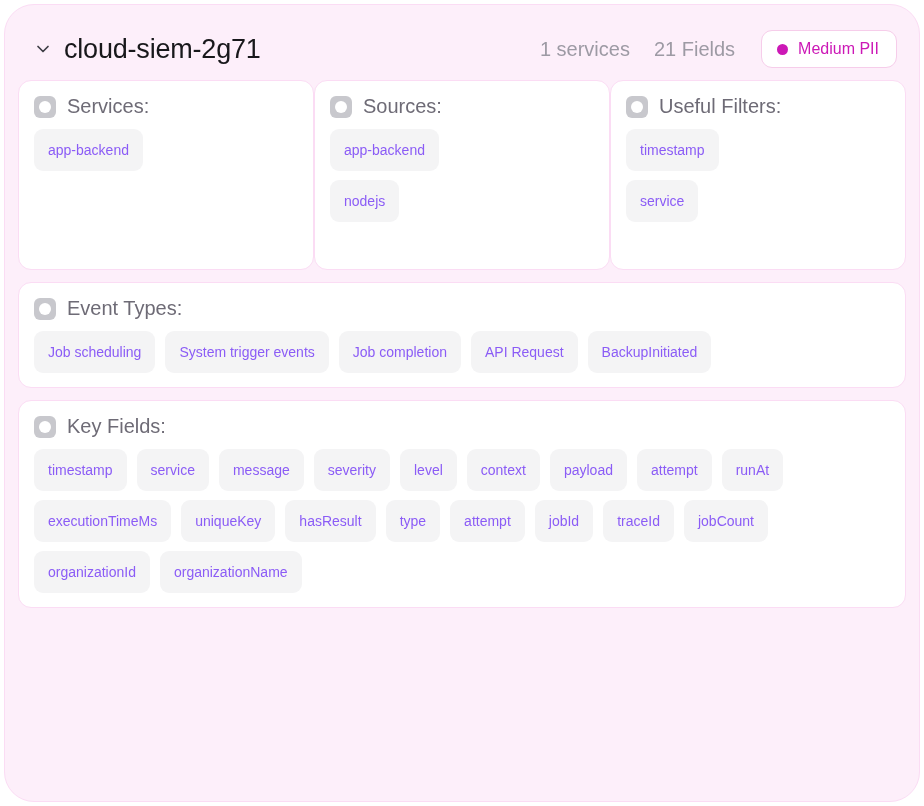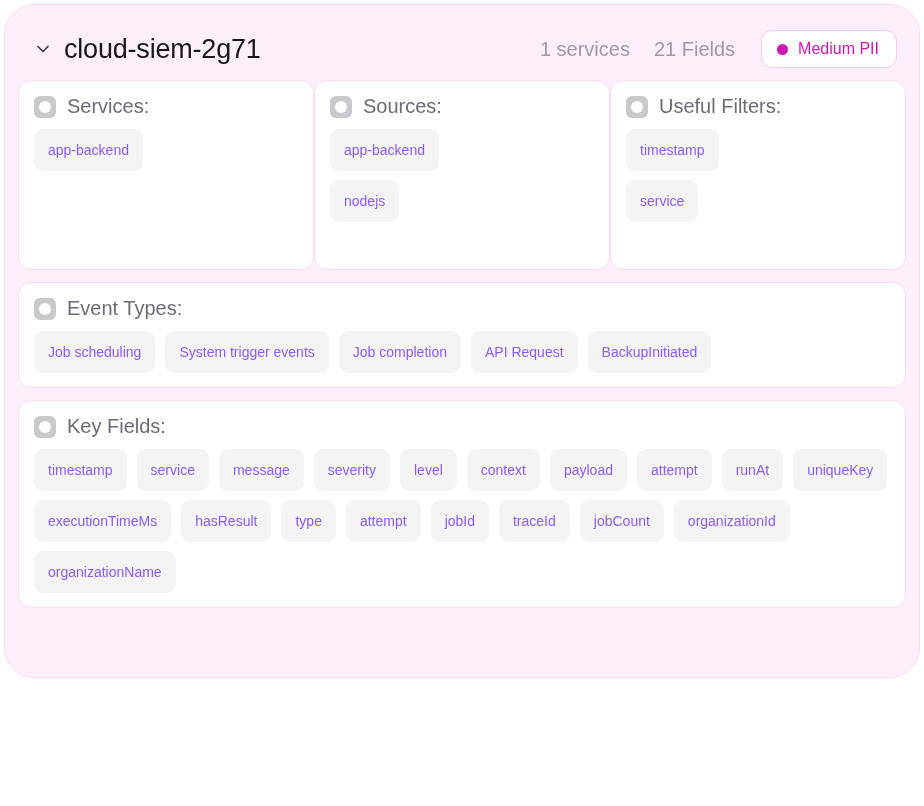--- a/index.html
+++ b/index.html
@@ -13,21 +13,21 @@
   body {
     font-family: "Liberation Sans", sans-serif;
     -webkit-font-smoothing: antialiased;
   }
 
   .panel {
     position: absolute;
     left: 4px;
     top: 4px;
     width: 916px;
-    height: 674px;
+    height: 798px;
     box-sizing: border-box;
     background: #fdeffa;
     border: 1px solid #fbdcf4;
     border-radius: 30px;
     padding: 13px;
   }
 
   
   .header {
     height: 62px;
@@ -230,22 +230,22 @@
     <div class="chips">
       <span class="chip">timestamp</span>
       <span class="chip">service</span>
       <span class="chip">message</span>
       <span class="chip">severity</span>
       <span class="chip">level</span>
       <span class="chip">context</span>
       <span class="chip">payload</span>
       <span class="chip">attempt</span>
       <span class="chip">runAt</span>
+      <span class="chip">executionTimeMs</span>
       <span class="chip">uniqueKey</span>
-      <span class="chip">executionTimeMs</span>
       <span class="chip">hasResult</span>
       <span class="chip">type</span>
       <span class="chip">attempt</span>
       <span class="chip">jobId</span>
       <span class="chip">traceId</span>
       <span class="chip">jobCount</span>
       <span class="chip">organizationId</span>
       <span class="chip">organizationName</span>
     </div>
   </div>

